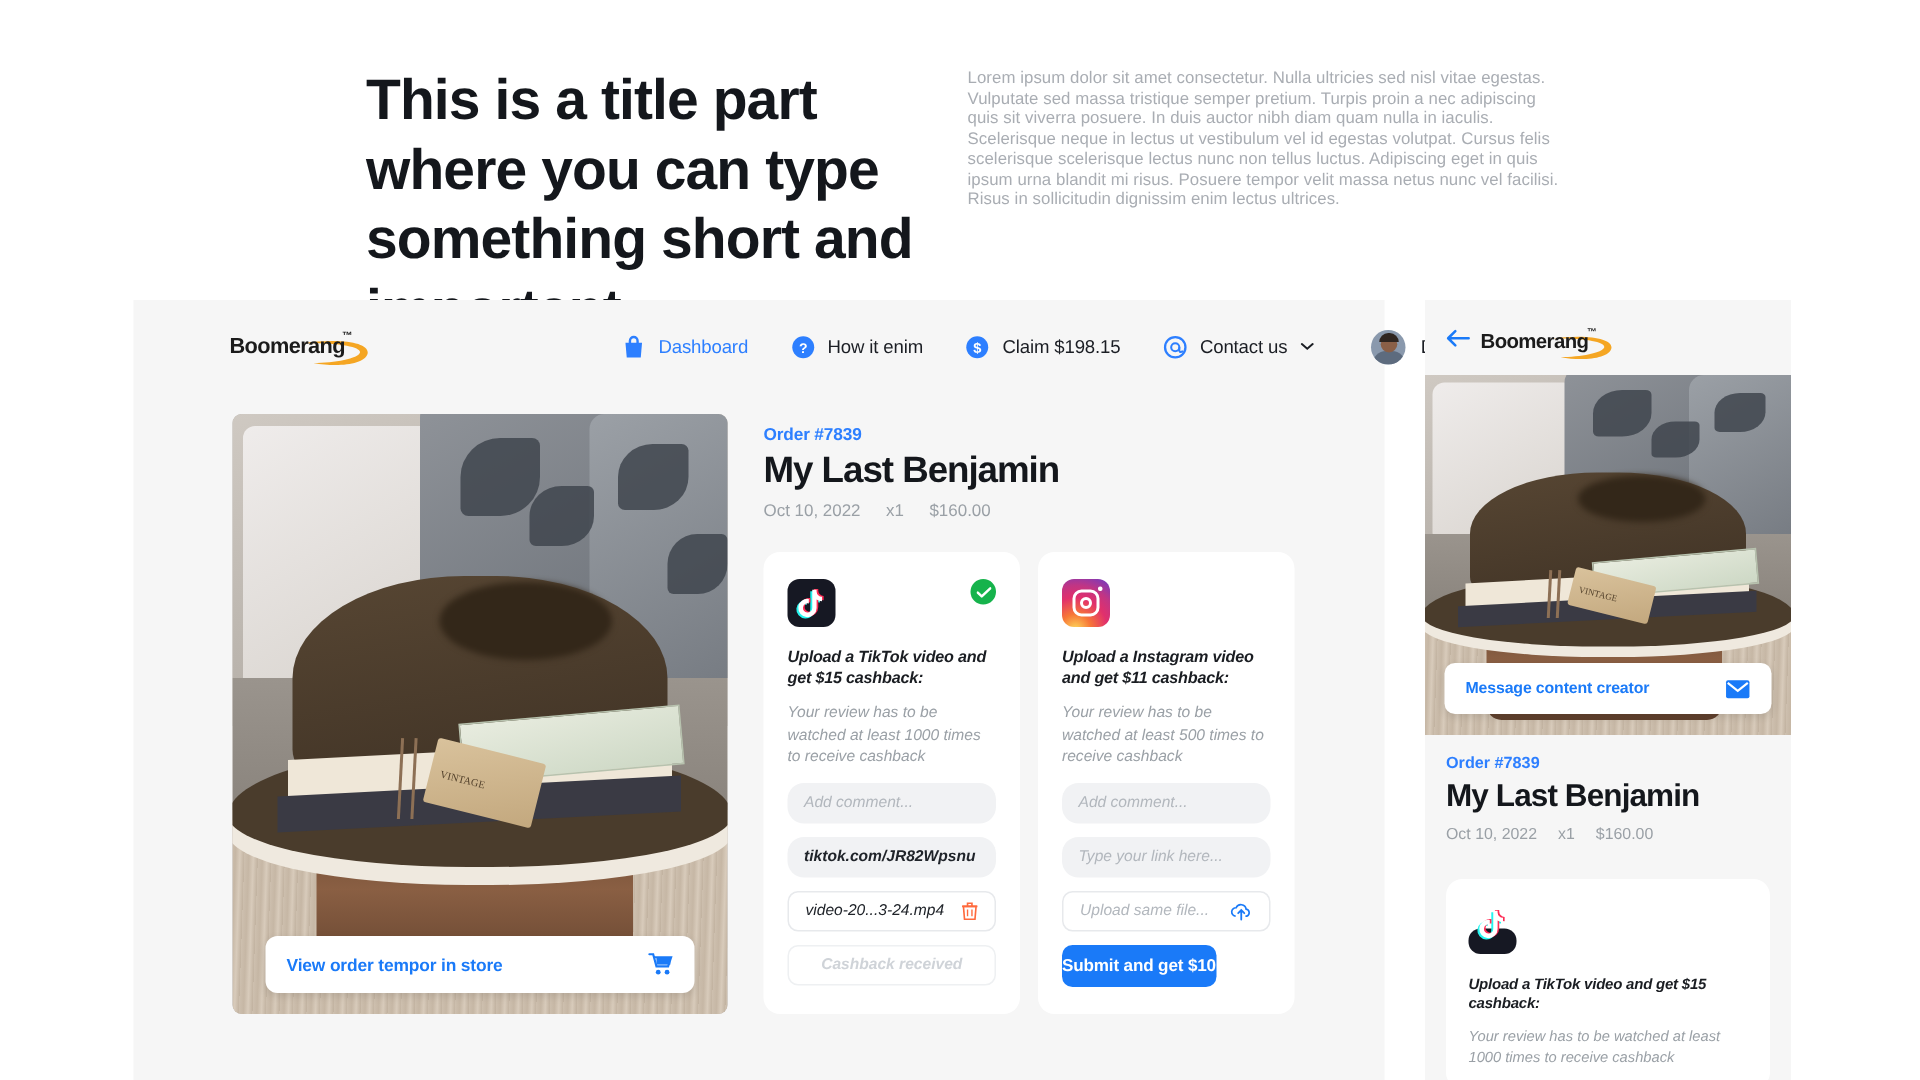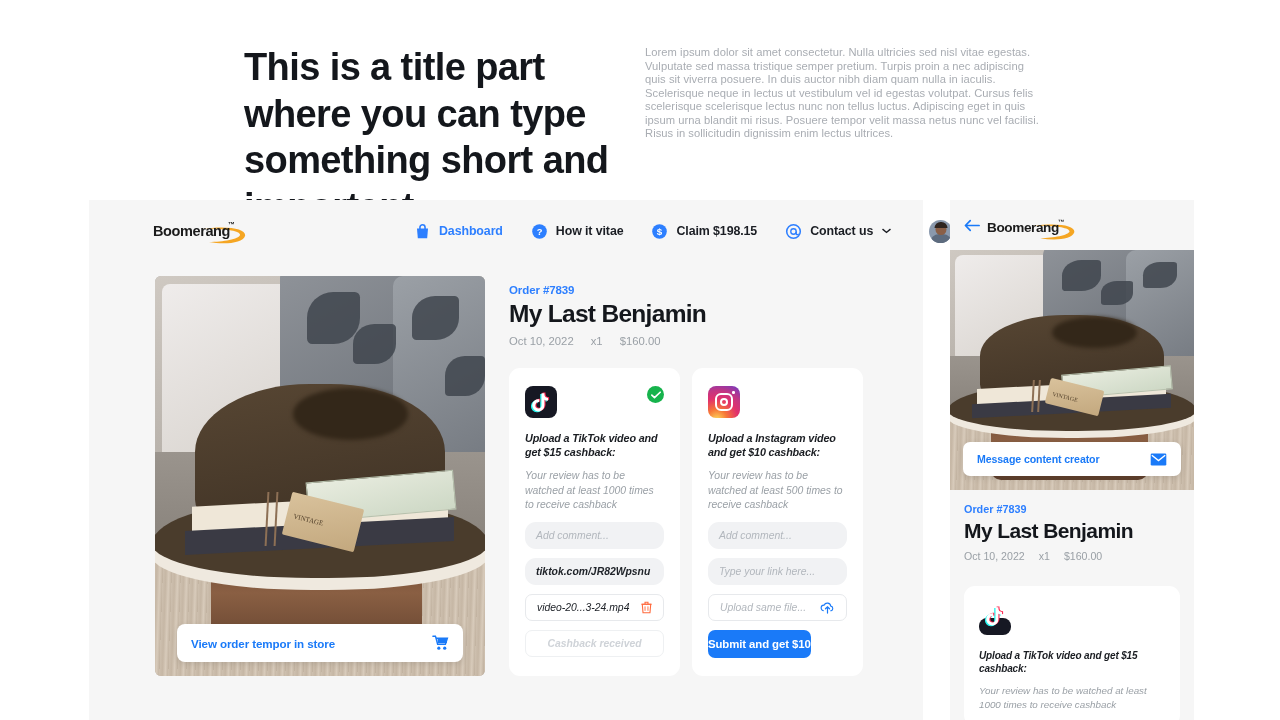--- a/index.html
+++ b/index.html
@@ -44,21 +44,21 @@
     letter-spacing: -0.4px;
   }
   .logo-tm {
     position: absolute; left: 75px; top: 2px;
     font-size: 7px; font-weight: 700; color: #1b1b1b;
   }
   .logo-swoosh { position: absolute; left: 46px; top: 8px; }
 
   .nav-items { position: absolute; left: 325px; top: 0; height: 62px; display: flex; align-items: center; gap: 28px; }
   .nav-item { display: flex; align-items: center; gap: 8px; cursor: pointer; }
-  .nav-label { font-size: 12.4px; font-weight: 700; color: #1b1e24; letter-spacing: -0.1px; white-space: nowrap; }
+  .nav-label { font-size: 12.4px; font-weight: 400; color: #1b1e24; letter-spacing: -0.1px; white-space: nowrap; }
   .nav-label.active { color: #2d7fff; }
   .nav-icon { width: 17px; height: 17px; flex: 0 0 auto; display:block; }
   .chev { margin-left: 1px; }
   .avatar {
     width: 23px; height: 23px; border-radius: 50%;
     background: #8a99ad; overflow: hidden; position: relative; flex: 0 0 auto;
   }
   .avatar .face { position:absolute; left:50%; top:4px; transform:translateX(-50%); width:11px; height:11px; border-radius:50%; background:#8a5f47; }
   .avatar .hair { position:absolute; left:50%; top:2px; transform:translateX(-50%); width:13px; height:6px; border-radius:7px 7px 0 0; background:#2f2520; }
   .avatar .body { position:absolute; left:50%; bottom:0; transform:translateX(-50%); width:22px; height:9px; border-radius:9px 9px 0 0; background:#5d6b7e; }
@@ -207,21 +207,21 @@
           <path d="M7 7V5a3 3 0 0 1 6 0v2" fill="none" stroke="#2d7fff" stroke-width="1.9"></path>
         </svg>
         <span class="nav-label active">Dashboard</span>
       </div>
 
       <div class="nav-item">
         <svg class="nav-icon" viewBox="0 0 20 20">
           <circle cx="10" cy="10" r="8.6" fill="#2d7fff"></circle>
           <text x="10" y="14.4" font-size="11" font-weight="bold" fill="#fff" text-anchor="middle" font-family="Liberation Sans, sans-serif">?</text>
         </svg>
-        <span class="nav-label">How it vitae</span>
+        <span class="nav-label">How it enim</span>
       </div>
 
       <div class="nav-item">
         <svg class="nav-icon" viewBox="0 0 20 20">
           <circle cx="10" cy="10" r="8.6" fill="#2d7fff"></circle>
           <text x="10" y="14.5" font-size="11.5" font-weight="bold" fill="#fff" text-anchor="middle" font-family="Liberation Sans, sans-serif">$</text>
         </svg>
         <span class="nav-label">Claim $198.15</span>
       </div>
 
@@ -335,21 +335,21 @@
     </div>
 
     <div class="card">
       <div class="card-icon-row">
         <span class="sq-icon insta">
           <span class="insta-inner"></span>
           <span class="insta-dot"></span>
           <span class="insta-spark"></span>
         </span>
       </div>
-      <div class="card-h">Upload a Instagram video and get $10 cashback:</div>
+      <div class="card-h">Upload a Instagram video and get $11 cashback:</div>
       <div class="card-p">Your review has to be watched at least 500 times to receive cashback</div>
       <div class="field grey">
         <span>Add comment...</span>
       </div>
       <div class="field grey">
         <span>Type your link here...</span>
       </div>
       <div class="field outline ph">
         <span>Upload same file...</span>
         <svg width="15" height="13" viewBox="0 0 16 14">

